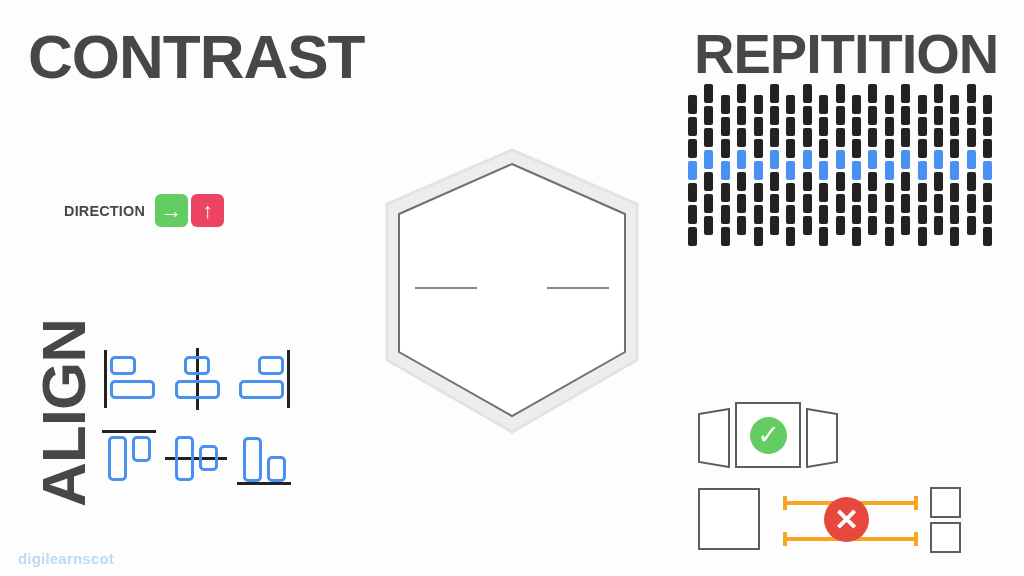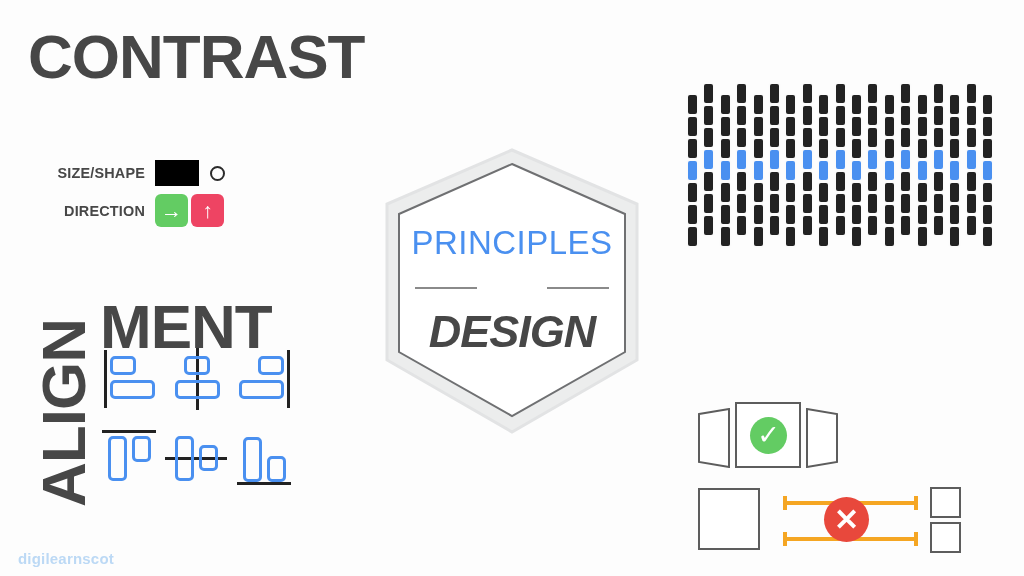--- a/index.html
+++ b/index.html
@@ -110,47 +110,39 @@
 </style>
 </head>
 <body>
 
 <div class="stage">
 
   <div class="heading" id="h-contrast">CONTRAST</div>
 
 
 
-  <div class="c-row" id="c-size">
-    <div class="c-label">SIZE/SHAPE</div>
-    <div class="c-swatches">
-      <div style="width:44px;height:26px;background:#000"></div>
-      <div class="sw-circle"></div>
-    </div>
-  </div>
 
   <div class="c-row" id="c-direction">
     <div class="c-label">DIRECTION</div>
     <div class="c-swatches">
       <div class="sw-arrow" style="background:#63cc63">→</div>
       <div class="sw-arrow" style="background:#ee4463">↑</div>
     </div>
   </div>
 
   <div id="badge">
     <svg class="hexshell" viewBox="0 0 266 290">
       <polygon points="133,4 258,58 258,214 133,286 8,214 8,58" fill="#eceded" stroke="#e2e3e4" stroke-width="3"></polygon>
       <polygon points="133,18 246,68 246,206 133,270 20,206 20,68" fill="#ffffff" stroke="#6f7072" stroke-width="2"></polygon>
     </svg>
-    <div class="badge-text" id="badge-principles">PRINCIPLES</div>
     <div class="of-rule left"></div>
     <div class="of-rule right"></div>
-    <div class="badge-text" id="badge-design">DESIGN</div>
   </div>
 
+  <div class="heading" id="h-repitition">REPITITION</div>
   <div id="rep-pattern">
       <div class="rep-col" style="left: 0px;">
         <div class="rep-bar" style="top: 11px; width: 9px; height: 19px; background: rgb(34, 34, 34);"></div>
         <div class="rep-bar" style="top: 33px; width: 9px; height: 19px; background: rgb(34, 34, 34);"></div>
         <div class="rep-bar" style="top: 55px; width: 9px; height: 19px; background: rgb(34, 34, 34);"></div>
         <div class="rep-bar" style="top: 77px; width: 9px; height: 19px; background: rgb(74, 144, 240);"></div>
         <div class="rep-bar" style="top: 99px; width: 9px; height: 19px; background: rgb(34, 34, 34);"></div>
         <div class="rep-bar" style="top: 121px; width: 9px; height: 19px; background: rgb(34, 34, 34);"></div>
         <div class="rep-bar" style="top: 143px; width: 9px; height: 19px; background: rgb(34, 34, 34);"></div>
       </div>
@@ -312,21 +304,20 @@
         <div class="rep-bar" style="top: 33px; width: 9px; height: 19px; background: rgb(34, 34, 34);"></div>
         <div class="rep-bar" style="top: 55px; width: 9px; height: 19px; background: rgb(34, 34, 34);"></div>
         <div class="rep-bar" style="top: 77px; width: 9px; height: 19px; background: rgb(74, 144, 240);"></div>
         <div class="rep-bar" style="top: 99px; width: 9px; height: 19px; background: rgb(34, 34, 34);"></div>
         <div class="rep-bar" style="top: 121px; width: 9px; height: 19px; background: rgb(34, 34, 34);"></div>
         <div class="rep-bar" style="top: 143px; width: 9px; height: 19px; background: rgb(34, 34, 34);"></div>
       </div>
     </div>
 
   <div class="heading" id="h-align">ALIGN</div>
-  <div class="heading" id="h-ment">MENT</div>
 
   <div id="align-icons">
 
     <div class="al-group" style="left:0;top:0;width:54px;height:50px;">
       <div class="al-rule-v" style="left:0;top:-4px;height:58px;"></div>
       <div class="al-box" style="left:6px;top:2px;width:26px;height:19px;"></div>
       <div class="al-box" style="left:6px;top:26px;width:45px;height:19px;"></div>
     </div>
 
     <div class="al-group" style="left:67px;top:0;width:54px;height:50px;">

